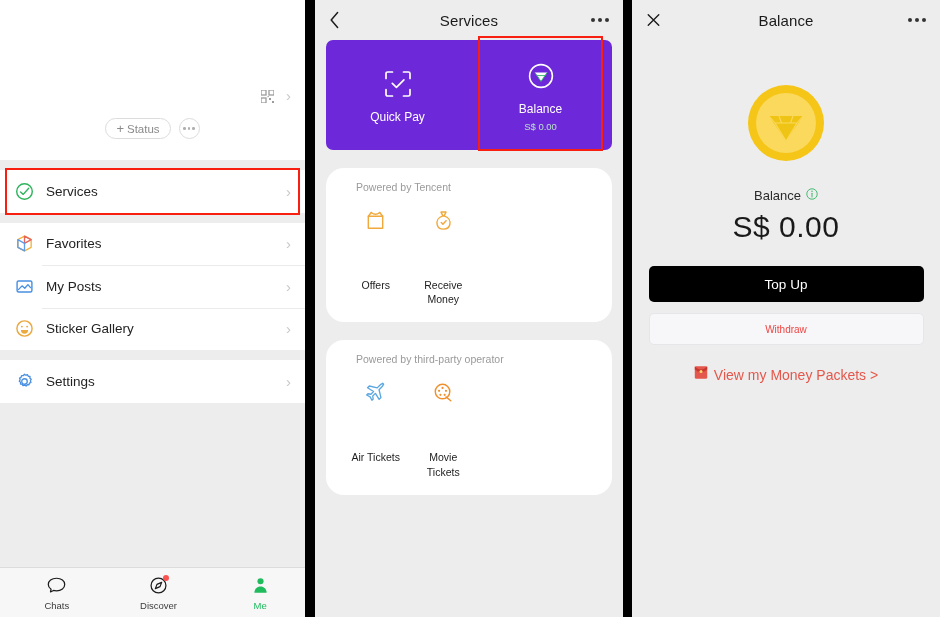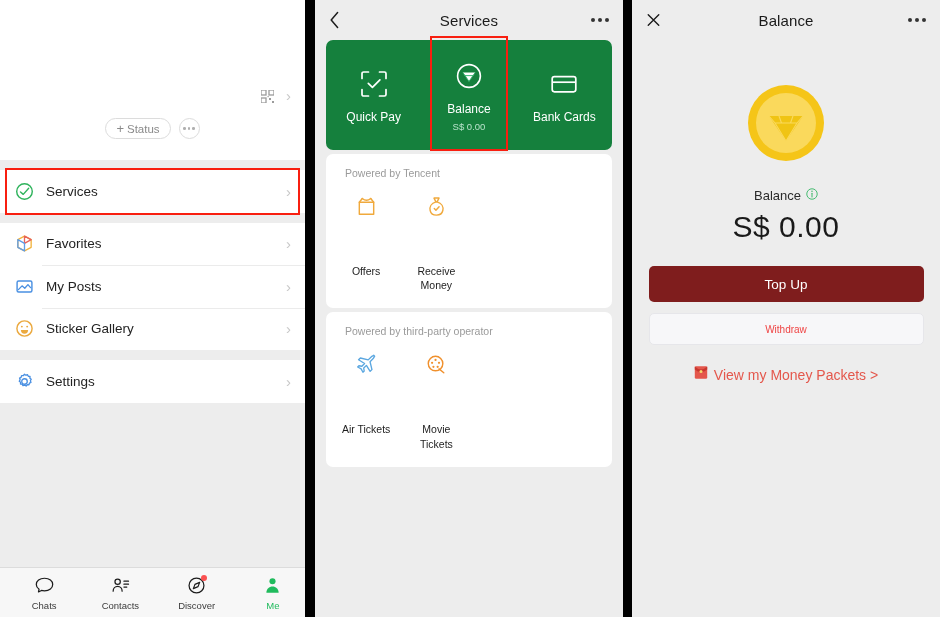--- a/index.html
+++ b/index.html
@@ -72,43 +72,43 @@
   }
   .tab { flex: 1; display: flex; flex-direction: column; align-items: center; gap: 3px; cursor: pointer; position: relative; padding-left: 12px; }
   .tab .tlabel { font-size: 9.5px; color: #3b3b3b; }
   .tab.active .tlabel { color: #20bb5d; }
   .tab .tico { width: 22px; height: 22px; display: flex; align-items: center; justify-content: center; position: relative; }
   .badge-dot { position: absolute; width: 6px; height: 6px; border-radius: 50%; background: #fa5151; top: 0px; right: 1px; }
 
   
   .svc-body { padding: 0 11px; }
   .green-card {
-    background: #15803d; border-radius: 7px; height: 110px;
+    background: #6d28d9; border-radius: 7px; height: 110px;
     display: flex; align-items: center; position: relative;
   }
   .gcell { flex: 1; display: flex; flex-direction: column; align-items: center; cursor: pointer; }
   .gcell .gico { width: 34px; height: 34px; margin-bottom: 9px; display: flex; align-items: center; justify-content: center; }
   .gcell .glabel { font-size: 12px; color: #fff; }
   .gcell .gsub { font-size: 9.5px; color: #b9e2cb; margin-top: 5px; }
 
-  .white-card { background: #fff; border-radius: 7px; margin-top: 4px; padding: 13px 0 16px 5px; }
+  .white-card { background: #fff; border-radius: 18px; margin-top: 18px; padding: 13px 0 16px 16px; }
   .card-title { font-size: 10.5px; color: #9a9a9a; padding: 0 14px 0 14px; }
   .tile-grid { display: flex; padding: 14px 0 0 0; }
   .tile { width: 25%; display: flex; flex-direction: column; align-items: center; cursor: pointer; gap: 36px; }
   .tile .tico2 { width: 26px; height: 26px; display: flex; align-items: center; justify-content: center; margin-bottom: 9px; }
   .tile .tname { font-size: 10.5px; color: #1d1d1d; text-align: center; line-height: 1.35; }
 
   
   .bal-body { display: flex; flex-direction: column; align-items: center; }
   .coin { margin-top: 44px; }
   .bal-label-row { display: flex; align-items: center; gap: 5px; margin-top: 20px; }
   .bal-label { font-size: 13px; color: #2b2b2b; }
   .bal-amount { font-size: 30px; color: #1a1a1a; margin-top: 6px; letter-spacing: .5px; }
   .btn-primary {
-    width: 275px; height: 36px; background: #7f1d1d; border-radius: 5px;
+    width: 275px; height: 36px; background: #000000; border-radius: 5px;
     display: flex; align-items: center; justify-content: center;
     color: #fff; font-size: 13.5px; margin-top: 22px; cursor: pointer;
   }
   .btn-secondary {
     width: 275px; height: 32px; background: #f7f7f9; border: 1px solid #e6e6ea; border-radius: 5px;
     display: flex; align-items: center; justify-content: center;
     color: #ef4444; font-size: 10px; margin-top: 11px; cursor: pointer;
   }
   .packets { display: flex; align-items: center; gap: 6px; margin-top: 20px; cursor: pointer; }
   .packets .ptext { font-size: 14px; color: #e4574c; }
@@ -229,30 +229,20 @@
     <div class="me-fill" style="height:200px;"></div>
 
     <div class="tabbar">
       <div class="tab">
         <span class="tico">
           <svg width="21" height="21" viewBox="0 0 22 22">
             <path d="M11 3.4 C5.9 3.4 2.4 6.3 2.4 9.9 c0 2 1.1 3.8 2.9 5 l-.6 2.9 3.1-1.6 c1 .3 2.1 .4 3.2 .4 5.1 0 8.6-2.9 8.6-6.7 S16.1 3.4 11 3.4 Z" fill="none" stroke="#1c1c1c" stroke-width="1.3" stroke-linejoin="round"></path>
           </svg>
         </span>
         <span class="tlabel">Chats</span>
-      </div>
-      <div class="tab">
-        <span class="tico">
-          <svg width="21" height="21" viewBox="0 0 22 22">
-            <circle cx="8" cy="7" r="2.8" fill="none" stroke="#1c1c1c" stroke-width="1.3"></circle>
-            <path d="M3.3 17 c0-3 2.1-5 4.7-5 s4.7 2 4.7 5" fill="none" stroke="#1c1c1c" stroke-width="1.3" stroke-linecap="round"></path>
-            <path d="M14.6 6.5 H19.4 M14.6 9.6 H19.4 M14.6 12.7 H17.6" stroke="#1c1c1c" stroke-width="1.3" stroke-linecap="round"></path>
-          </svg>
-        </span>
-        <span class="tlabel">Contacts</span>
       </div>
       <div class="tab">
         <span class="tico">
           <svg width="21" height="21" viewBox="0 0 22 22">
             <circle cx="11" cy="11" r="7.8" fill="none" stroke="#1c1c1c" stroke-width="1.3"></circle>
             <path d="M14.3 7.7 L9.4 9.8 L7.7 14.3 L12.6 12.2 Z" fill="none" stroke="#1c1c1c" stroke-width="1.3" stroke-linejoin="round"></path>
           </svg>
           <span class="badge-dot"></span>
         </span>
         <span class="tlabel">Discover</span>
@@ -311,29 +301,20 @@
               <circle cx="15" cy="15" r="11.4" fill="none" stroke="#ffffff" stroke-width="1.6"></circle>
               <path d="M8.8 11.6 H21.2 L15 20.4 Z" fill="#ffffff"></path>
               <path d="M8.8 11.6 L11 14.6 M21.2 11.6 L19 14.6 M11 14.6 H19 M11 14.6 L15 20.4 M19 14.6 L15 20.4" fill="none" stroke="#2aae67" stroke-width="0.9"></path>
             </svg>
           </span>
           <span class="glabel">Balance</span>
           <span class="gsub">S$ 0.00</span>
           <div class="hl-red" style="left:9px; right:9px; top:-23px; bottom:-19px;"></div>
         </div>
 
-        <div class="gcell">
-          <span class="gico">
-            <svg width="30" height="30" viewBox="0 0 30 30">
-              <rect x="3.2" y="7.6" width="23.6" height="15.2" rx="2.2" fill="none" stroke="#ffffff" stroke-width="1.7"></rect>
-              <path d="M3.2 13.2 H26.8" stroke="#ffffff" stroke-width="1.7"></path>
-            </svg>
-          </span>
-          <span class="glabel">Bank Cards</span>
-        </div>
       </div>
 
       <div class="white-card">
         <div class="card-title">Powered by Tencent</div>
         <div class="tile-grid">
           <div class="tile">
             <span class="tico2">
               <svg width="23" height="23" viewBox="0 0 24 24">
                 <g fill="none" stroke="#f0a93c" stroke-width="1.5" stroke-linejoin="round" stroke-linecap="round">
                   <path d="M4.5 7.5 H19.5 V20 H4.5 Z"></path>

